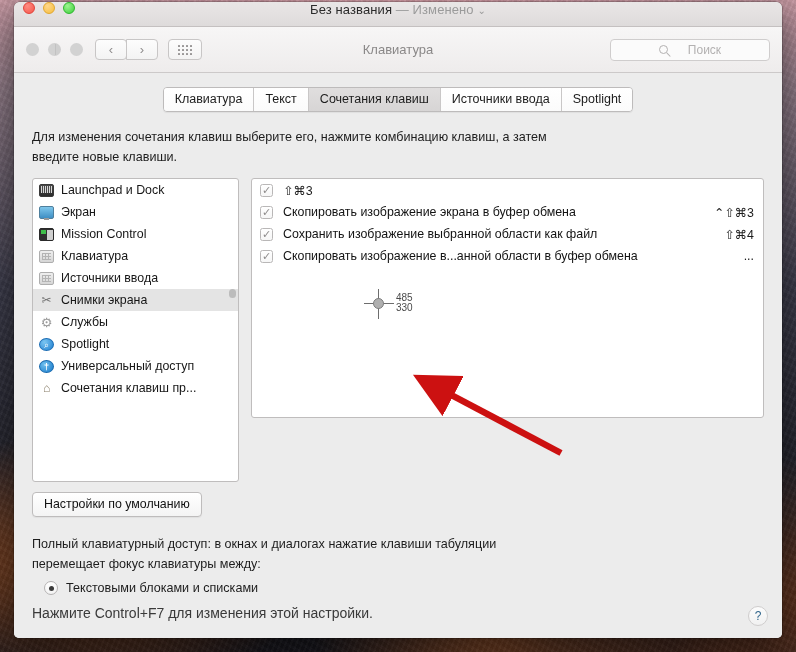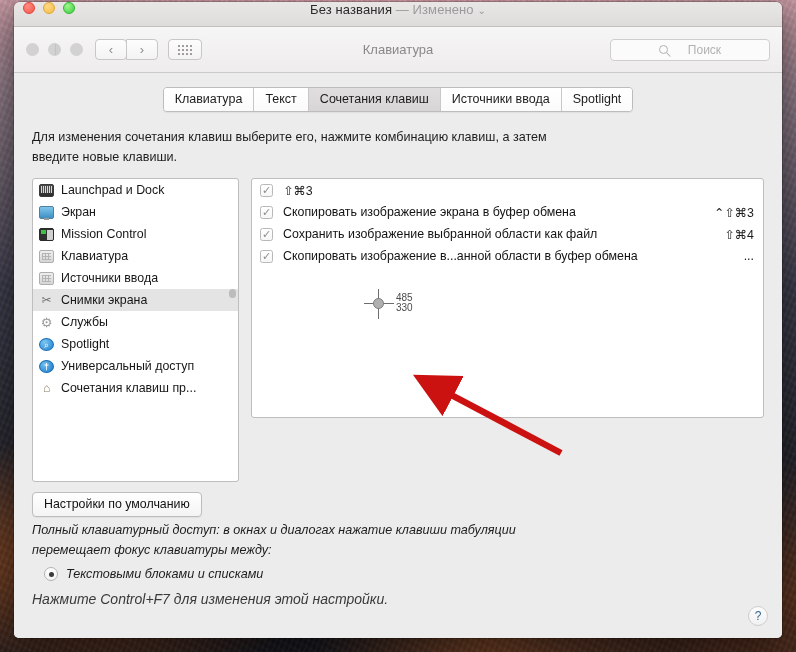--- a/index.html
+++ b/index.html
@@ -199,21 +199,21 @@
   #defaults-row{display:flex;justify-content:flex-start;margin-top:10px;}
   #defaults-btn{
     font-size:12.4px;color:#111;
     padding:4px 11px 5px;
     background:linear-gradient(180deg,#ffffff,#f4f4f4);
     border:1px solid #bebcbc;border-radius:4px;
     box-shadow:0 1px 1px rgba(0,0,0,.05);
   }
 
   
-  #fka { margin-top: 4px; font-style: italic; }
+  #fka { margin-top: 18px; }
   #fka-text{font-size:12.6px;color:#1d1d1d;line-height:1.55;max-width:520px;}
   .radio-row{display:flex;align-items:center;gap:8px;margin-top:7px;padding-left:12px;font-size:12.6px;color:#1d1d1d;}
   .radio{
     width:14px;height:14px;flex:0 0 14px;border-radius:50%;
     border:1px solid #b5b3b3;background:linear-gradient(180deg,#fff,#f3f3f3);
     position:relative;
   }
   .radio.on::after{content:"";position:absolute;left:4px;top:4px;width:5px;height:5px;border-radius:50%;background:#3b3b3b;}
   #fka-note{margin-top:10px;font-size:14px;color:#3a3a3a;}
 

